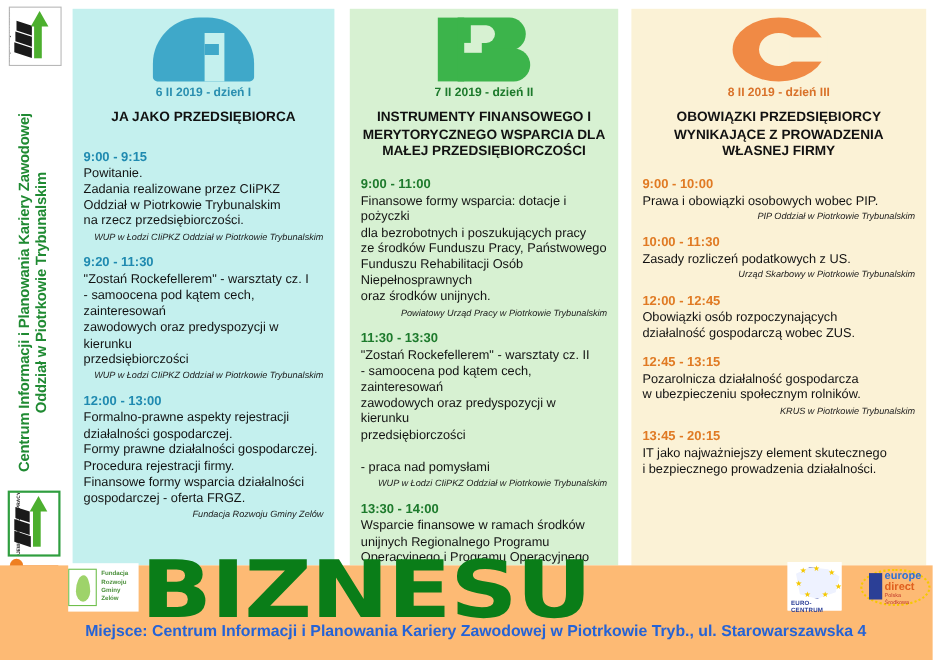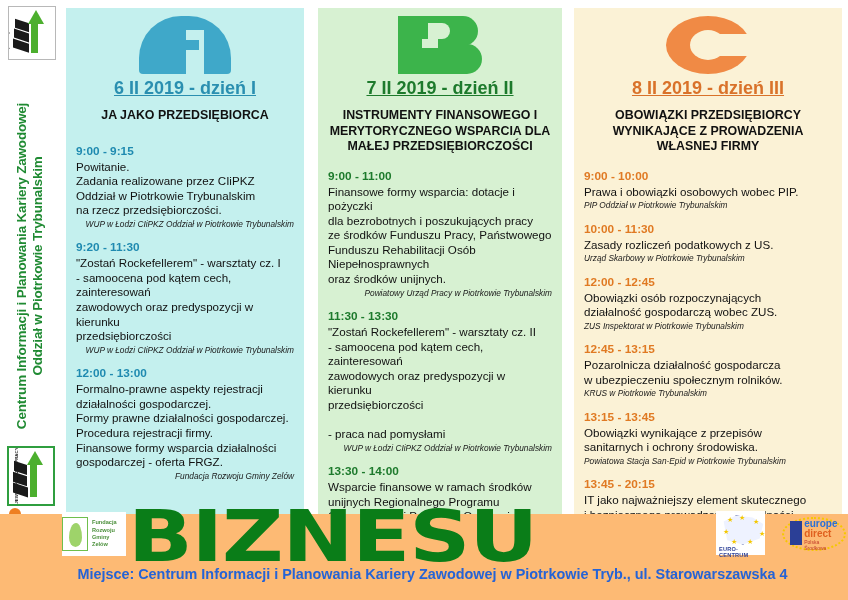--- a/index.html
+++ b/index.html
@@ -163,23 +163,22 @@
   .glyph-c::after {
     content:"";
     position:absolute; left:52px; top:18px;
     width:34px; height:22px;
     background:#fbf2d6;
   }
 
   .day-line {
     text-align:center;
     font-weight:bold;
-    font-size:18px;
+    font-size:11px;
     margin: 2px 0 9px 0;
-    text-decoration: underline;
   }
   #col-a .day-line { color:#2a8fb0; }
   #col-b .day-line { color:#1d7a2c;text-align:center; }
   #col-c .day-line { color:#d9722a; }
 
   .col-title {
     text-align:center;
     font-weight:bold;
     font-size:12.4px;
     line-height:15.5px;
@@ -207,21 +206,21 @@
   .slot-sub {
     font-size:8.3px;
     line-height:10.4px;
     font-style: italic;
     color:#1a1a1a;
     text-align: right;
     margin-top: 1px;
     white-space: pre-line;
   }
   #col-a .slot-sub, #col-b .slot-sub { text-align: right; }
-  #col-c .slot-sub { text-align: left; }
+  #col-c .slot-sub { text-align: right; }
 
   
   #bottom {
     position:absolute; left:0; top:514px;
     width:848px; height:86px;
     background:#fdba74;
   }
   #biznesu {
     position:absolute; left:128px; top:-14px;
     font-size:72px;
@@ -485,33 +484,26 @@
       </div>
       <div class="slot">
         <div class="slot-time">10:00 - 11:30</div>
         <div class="slot-desc">Zasady rozliczeń podatkowych z US.</div>
         <div class="slot-sub">Urząd Skarbowy w Piotrkowie Trybunalskim</div>
       </div>
       <div class="slot">
         <div class="slot-time">12:00 - 12:45</div>
         <div class="slot-desc">Obowiązki osób rozpoczynających
 działalność gospodarczą wobec ZUS.</div>
-        <div class="slot-sub">ZUS Inspektorat w Piotrkowie Trybunalskim</div>
       </div>
       <div class="slot">
         <div class="slot-time">12:45 - 13:15</div>
         <div class="slot-desc">Pozarolnicza działalność gospodarcza
 w ubezpieczeniu społecznym rolników.</div>
         <div class="slot-sub">KRUS w Piotrkowie Trybunalskim</div>
-      </div>
-      <div class="slot">
-        <div class="slot-time">13:15 - 13:45</div>
-        <div class="slot-desc">Obowiązki wynikające z przepisów
-sanitarnych i ochrony środowiska.</div>
-        <div class="slot-sub">Powiatowa Stacja San-Epid w Piotrkowie Trybunalskim</div>
       </div>
       <div class="slot">
         <div class="slot-time">13:45 - 20:15</div>
         <div class="slot-desc">IT jako najważniejszy element skutecznego
 i bezpiecznego prowadzenia działalności.</div>
 
       </div>
 
     </div>
   </div>

